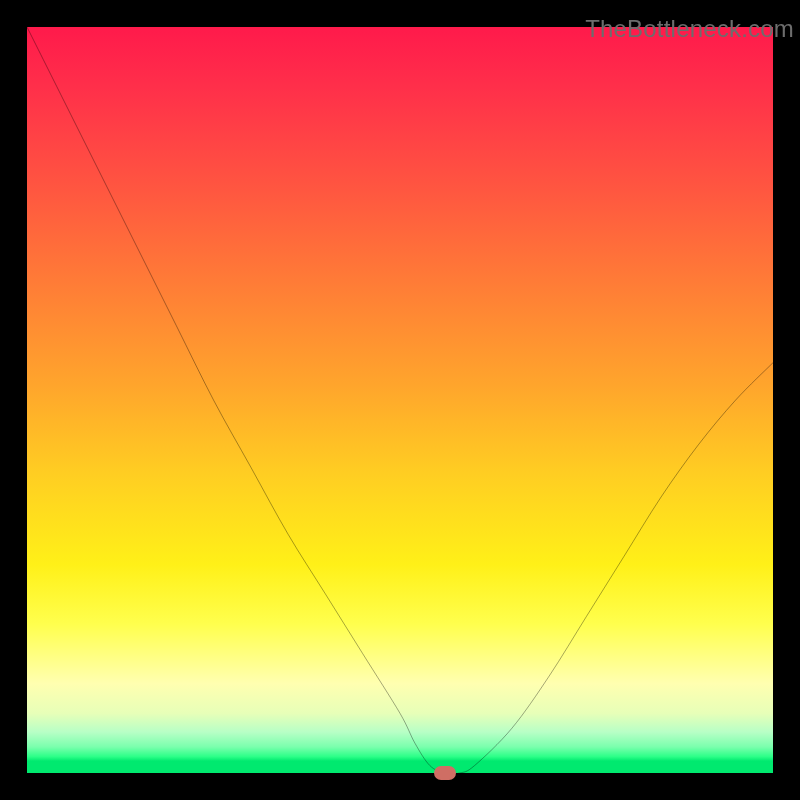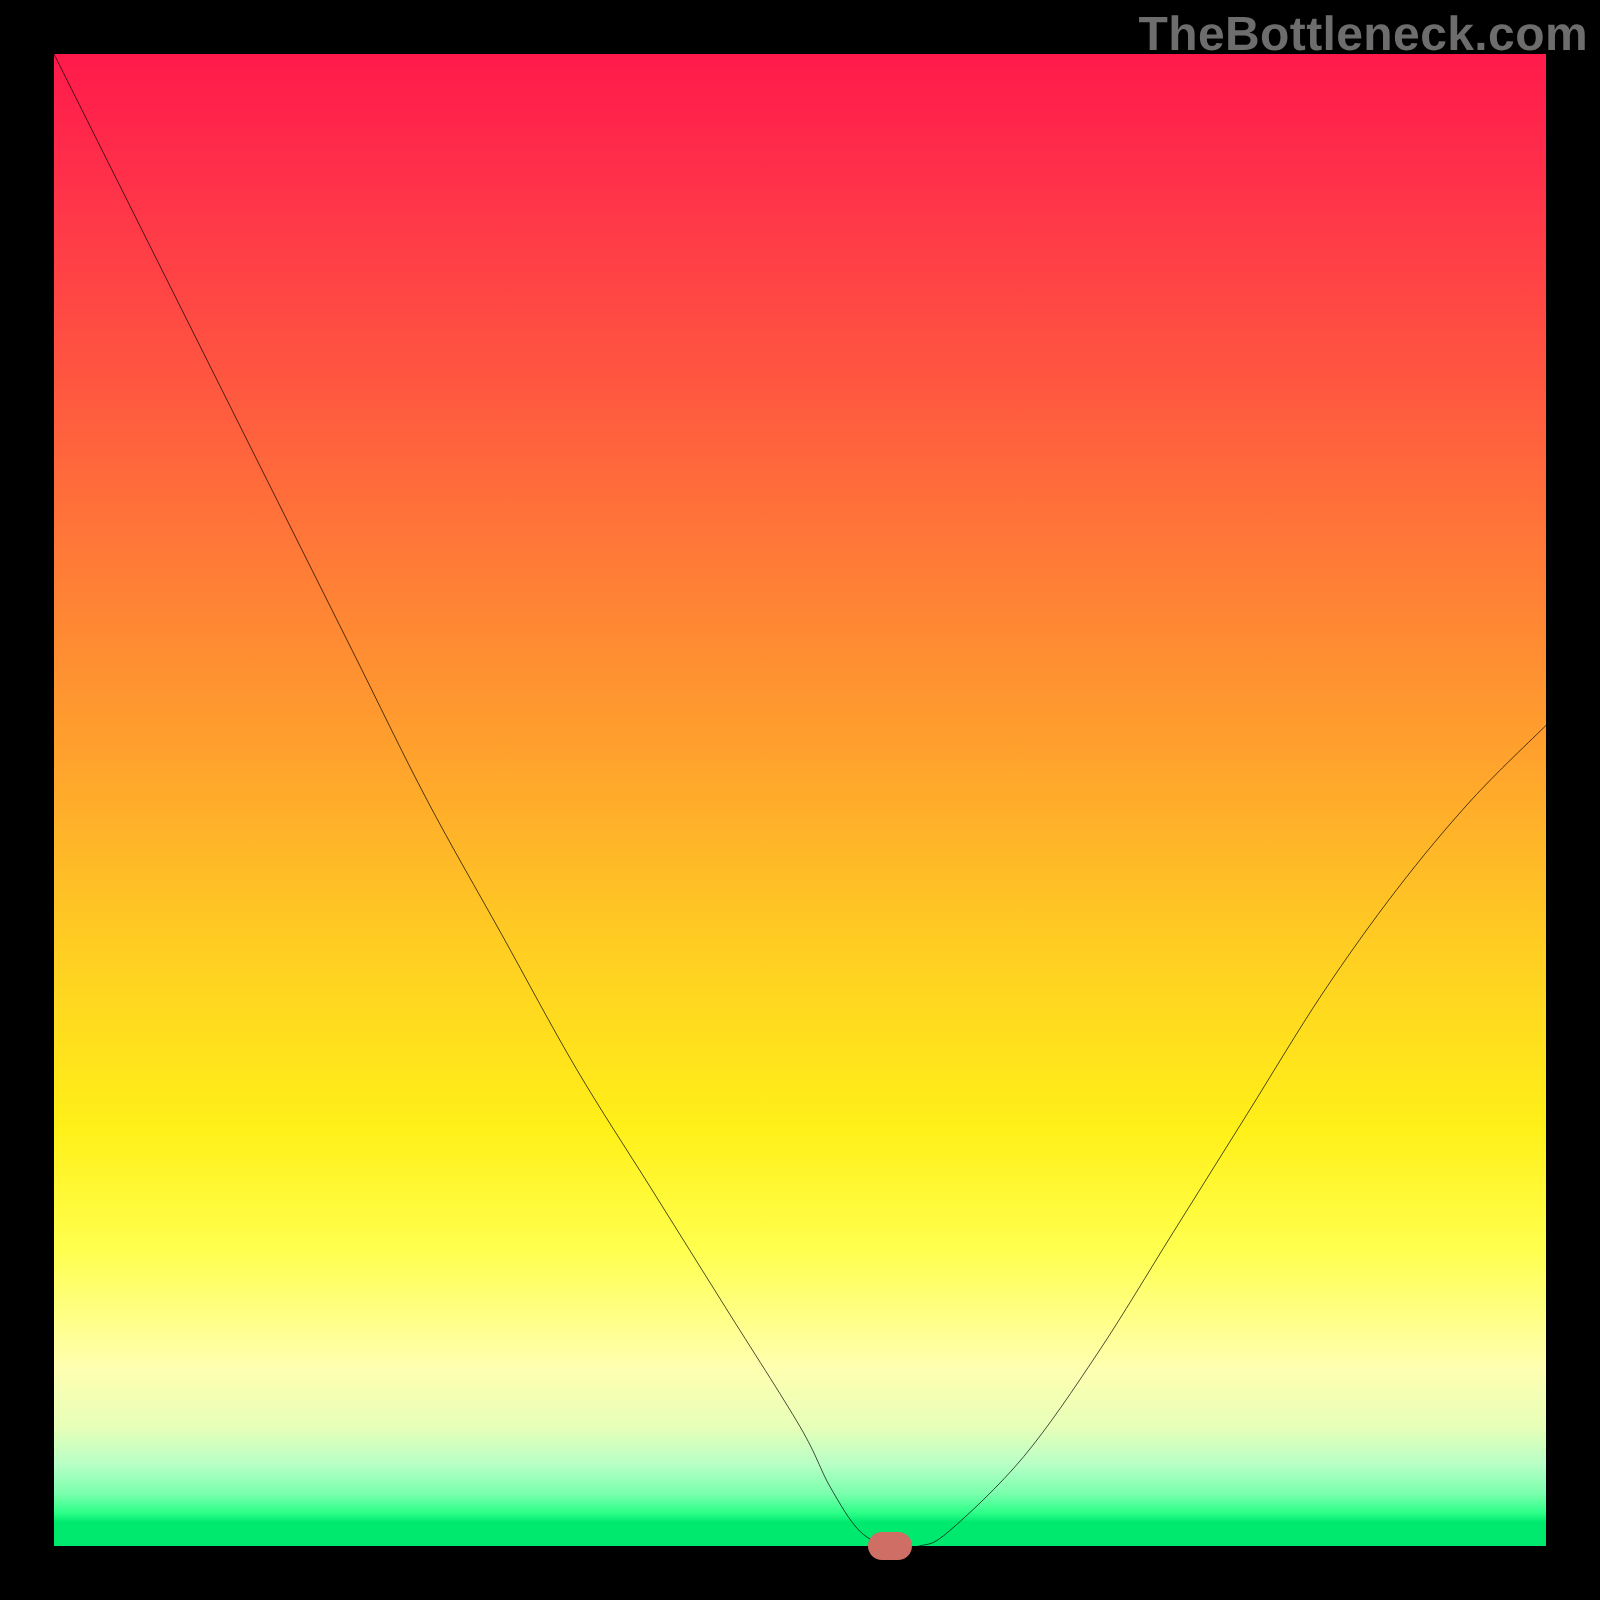--- a/index.html
+++ b/index.html
@@ -37,25 +37,25 @@
       #e7ffb8 92%,
       #b8ffc6 94.5%,
       #7affad 96.5%,
       #2cff88 97.8%,
       #00e96f 98.4%,
       #00e96f 100%
     );
   }
   .watermark {
     position: absolute;
-    top: 4px;
+    top: 15px;
     right: 6px;
     color: #6d6d6d;
     font-size: 24px;
-    font-weight: 700;
+    font-weight: 400;
     letter-spacing: 0.2px;
     z-index: 5;
   }
   svg.curve {
     position: absolute;
     left: 0;
     top: 0;
     width: 746px;
     height: 746px;
   }

